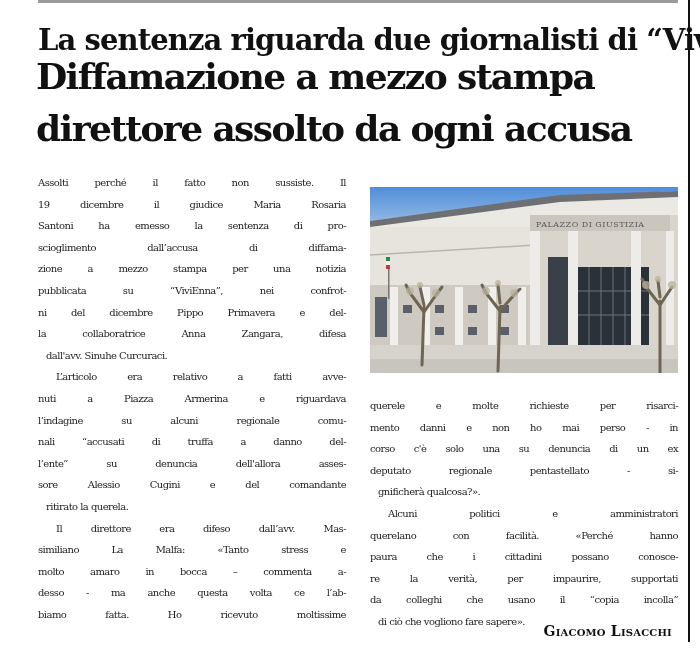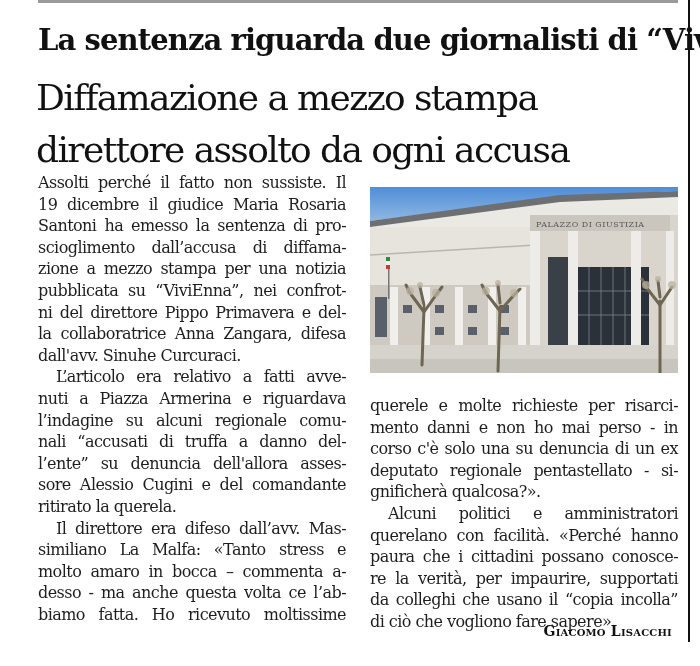--- a/index.html
+++ b/index.html
@@ -4,32 +4,32 @@
 <style>
   html, body { margin: 0; padding: 0; background: #ffffff; }
   body { width: 700px; height: 666px; position: relative; overflow: hidden;
          font-family: "DejaVu Serif", "Liberation Serif", serif; color: #1a1a1a; }
   .top-rule { position: absolute; left: 38px; top: 0; width: 640px; height: 3px; background: #9a9a9a; }
   .side-rule { position: absolute; left: 688px; top: 0; width: 2px; height: 642px; background: #111; }
 
   .kicker { position: absolute; left: 38px; top: 23px; width: 650px;
             font-family: "DejaVu Serif", serif; font-weight: bold; font-size: 29px;
             letter-spacing: -0.9px; white-space: nowrap; color: #111; }
-  .headline { position: absolute; left: 36px; top: 72px; width: 650px;
-              font-family: "DejaVu Serif", serif; font-weight: normal; font-size: 36px;
+  .headline { position: absolute; left: 36px; top: 50px; width: 650px;
+              font-family: "DejaVu Serif", serif; font-weight: bold; font-size: 36px;
               line-height: 52px; letter-spacing: -1.6px; color: #111; }
   .headline div { white-space: nowrap; }
 
-  .col { position: absolute; font-family: "DejaVu Serif", serif; font-size: 16px;
+  .col { position: absolute; font-family: "DejaVu Serif", serif; font-size: 10px;
          line-height: 21.6px; letter-spacing: -0.55px; text-align: justify; color: #1e1e1e; }
   .col-left { left: 38px; top: 172px; width: 308px; }
   .col-right { left: 370px; top: 395px; width: 308px; }
 
   .line { display: block; text-align: justify; text-align-last: justify; white-space: nowrap; }
-  .line.last { text-align-last: left; }
+  .line.last { text-align-last: left; margin-left: 8px; }
   .line.ind { padding-left: 18px; }
 
   .photo { position: absolute; left: 370px; top: 187px; width: 308px; height: 186px; overflow: hidden;
            background: #e8e6e1; }
   .byline { position: absolute; right: 28px; top: 623px; font-family: "DejaVu Serif", serif;
             font-weight: bold; font-size: 14px; font-variant: small-caps; letter-spacing: 0.2px; color: #111; }
 </style>
 </head>
 <body>
 
@@ -43,21 +43,21 @@
   <div>direttore assolto da ogni accusa</div>
 </div>
 
 <div class="col col-left">
   <span class="line">Assolti perché il fatto non sussiste. Il</span>
   <span class="line">19 dicembre il giudice Maria Rosaria</span>
   <span class="line">Santoni ha emesso la sentenza di pro-</span>
   <span class="line">scioglimento dall’accusa di diffama-</span>
   <span class="line">zione a mezzo stampa per una notizia</span>
   <span class="line">pubblicata su “ViviEnna”, nei confrot-</span>
-  <span class="line">ni del direttore Pippo Primavera e del-</span>
+  <span class="line">ni del dicembre Pippo Primavera e del-</span>
   <span class="line">la collaboratrice Anna Zangara, difesa</span>
   <span class="line last">dall'avv. Sinuhe Curcuraci.</span>
   <span class="line ind">L’articolo era relativo a fatti avve-</span>
   <span class="line">nuti a Piazza Armerina e riguardava</span>
   <span class="line">l’indagine su alcuni regionale comu-</span>
   <span class="line">nali “accusati di truffa a danno del-</span>
   <span class="line">l’ente” su denuncia dell'allora asses-</span>
   <span class="line">sore Alessio Cugini e del comandante</span>
   <span class="line last">ritirato la querela.</span>
   <span class="line ind">Il direttore era difeso dall’avv. Mas-</span>

